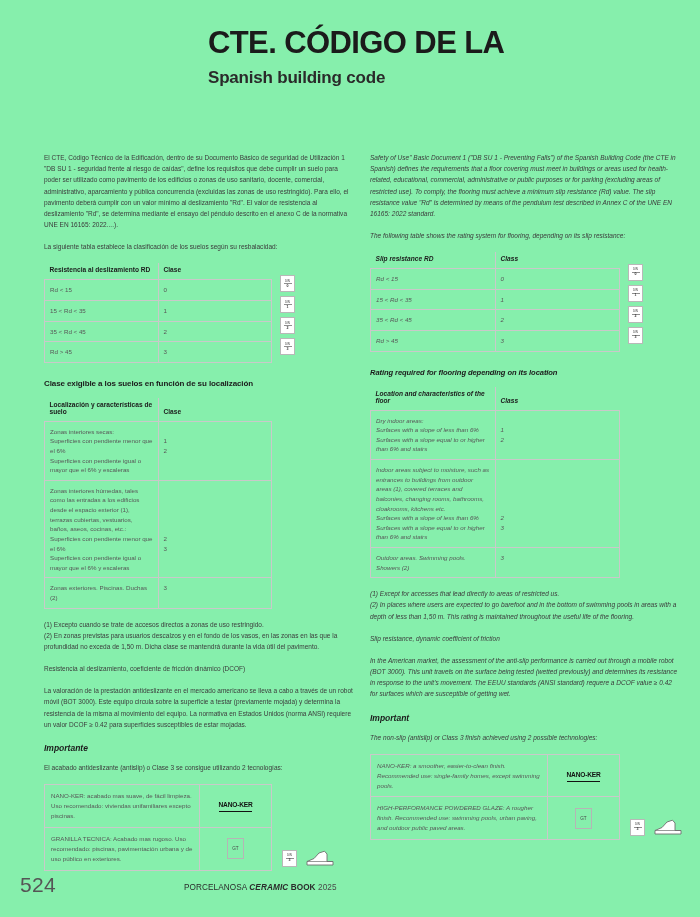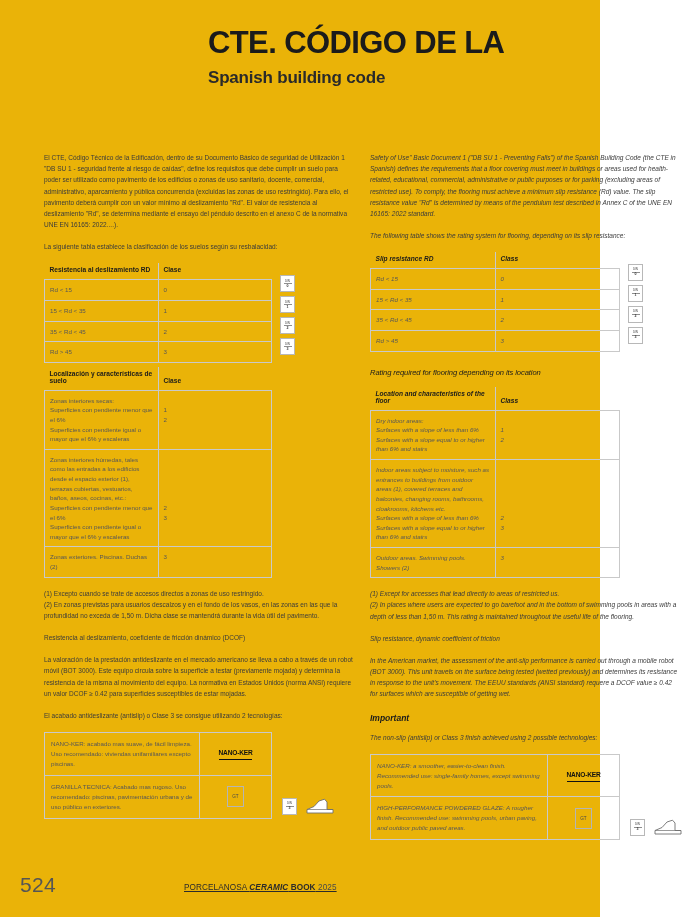--- a/index.html
+++ b/index.html
@@ -6,23 +6,23 @@
   html, body {
     width: 700px;
     height: 917px;
     background: #ffffff;
     font-family: "Liberation Sans", sans-serif;
     color: #231f20;
     overflow: hidden;
   }
   .page {
     position: relative;
-    width: 600px;
+    width: 700px;
     height: 917px;
-    background: #eab308;
+    background: #86efac;
   }
 
   
   .title-block {
     position: absolute;
     left: 208px;
     top: 26px;
     width: 430px;
   }
   .title-main {
@@ -57,21 +57,21 @@
   p.para {
     font-size: 6.5px;
     line-height: 1.72;
     color: #3b3b3b;
     margin-bottom: 11px;
     letter-spacing: 0.01px;
   }
 
   .sec-head {
     font-size: 8px;
-    font-weight: 400;
+    font-weight: 700;
     color: #1b1b1b;
     margin: 16px 0 10px 0;
     letter-spacing: -0.1px;
   }
   .sec-head.sm { font-size: 7.6px; }
 
   .imp-head {
     font-size: 8.5px;
     font-weight: 700;
     color: #1b1b1b;
@@ -226,21 +226,20 @@
     letter-spacing: 0.3px;
   }
   .footer-brand {
     position: absolute;
     left: 184px;
     bottom: 25px;
     font-size: 8.2px;
     color: #2b2b2b;
     letter-spacing: 0.1px;
     white-space: nowrap;
-    text-decoration: underline;
   }
   .footer-brand .b1 { font-weight: 400; }
   .footer-brand .b2 { font-weight: 700; font-style: italic; }
   .footer-brand .b3 { font-weight: 700; }
   .footer-brand .b4 { font-weight: 400; color: #4a4a4a; }
 </style>
 </head>
 <body>
 
 <div class="page">
@@ -301,20 +300,21 @@
             <span class="bb">2</span>
           </div>
           <div class="badge-box">
             <span class="bt">DIN</span>
             <span class="bl"></span>
             <span class="bb">3</span>
           </div>
         </div>
       </div>
 
+      <div class="sec-head">Clase exigible a los suelos en función de su localización</div>
 
       <table class="t">
         <thead>
           <tr>
             <th class="c1">Localización y características de suelo</th>
             <th class="c2">Clase</th>
           </tr>
         </thead>
         <tbody>
           <tr>
@@ -342,20 +342,21 @@
             <td class="c2 cls-stack">3</td>
           </tr>
         </tbody>
       </table>
 
       <p class="para" style="margin-top:10px; white-space:pre-line;">(1) Excepto cuando se trate de accesos directos a zonas de uso restringido.
 (2) En zonas previstas para usuarios descalzos y en el fondo de los vasos, en las zonas en las que la profundidad no exceda de 1,50 m. Dicha clase se mantendrá durante la vida útil del pavimento.</p>
       <p class="para">Resistencia al deslizamiento, coeficiente de fricción dinámico (DCOF)</p>
       <p class="para">La valoración de la prestación antideslizante en el mercado americano se lleva a cabo a través de un robot móvil (BOT 3000). Este equipo circula sobre la superficie a testar (previamente mojada) y determina la resistencia de la misma al movimiento del equipo. La normativa en Estados Unidos (norma ANSI) requiere un valor DCOF ≥ 0.42 para superficies susceptibles de estar mojadas.</p>
 
+      <div class="imp-head">Importante</div>
       <p class="para">El acabado antideslizante (antislip) o Clase 3 se consigue utilizando 2 tecnologías:</p>
 
       <div class="tech-wrap">
         <table class="tech">
           <tbody>
             <tr>
               <td>NANO-KER: acabado mas suave, de fácil limpieza. Uso recomendado: viviendas unifamiliares excepto piscinas.</td>
               <td class="logo-cell">
                 <span class="nanoker">NANO-KER</span>
               </td>

